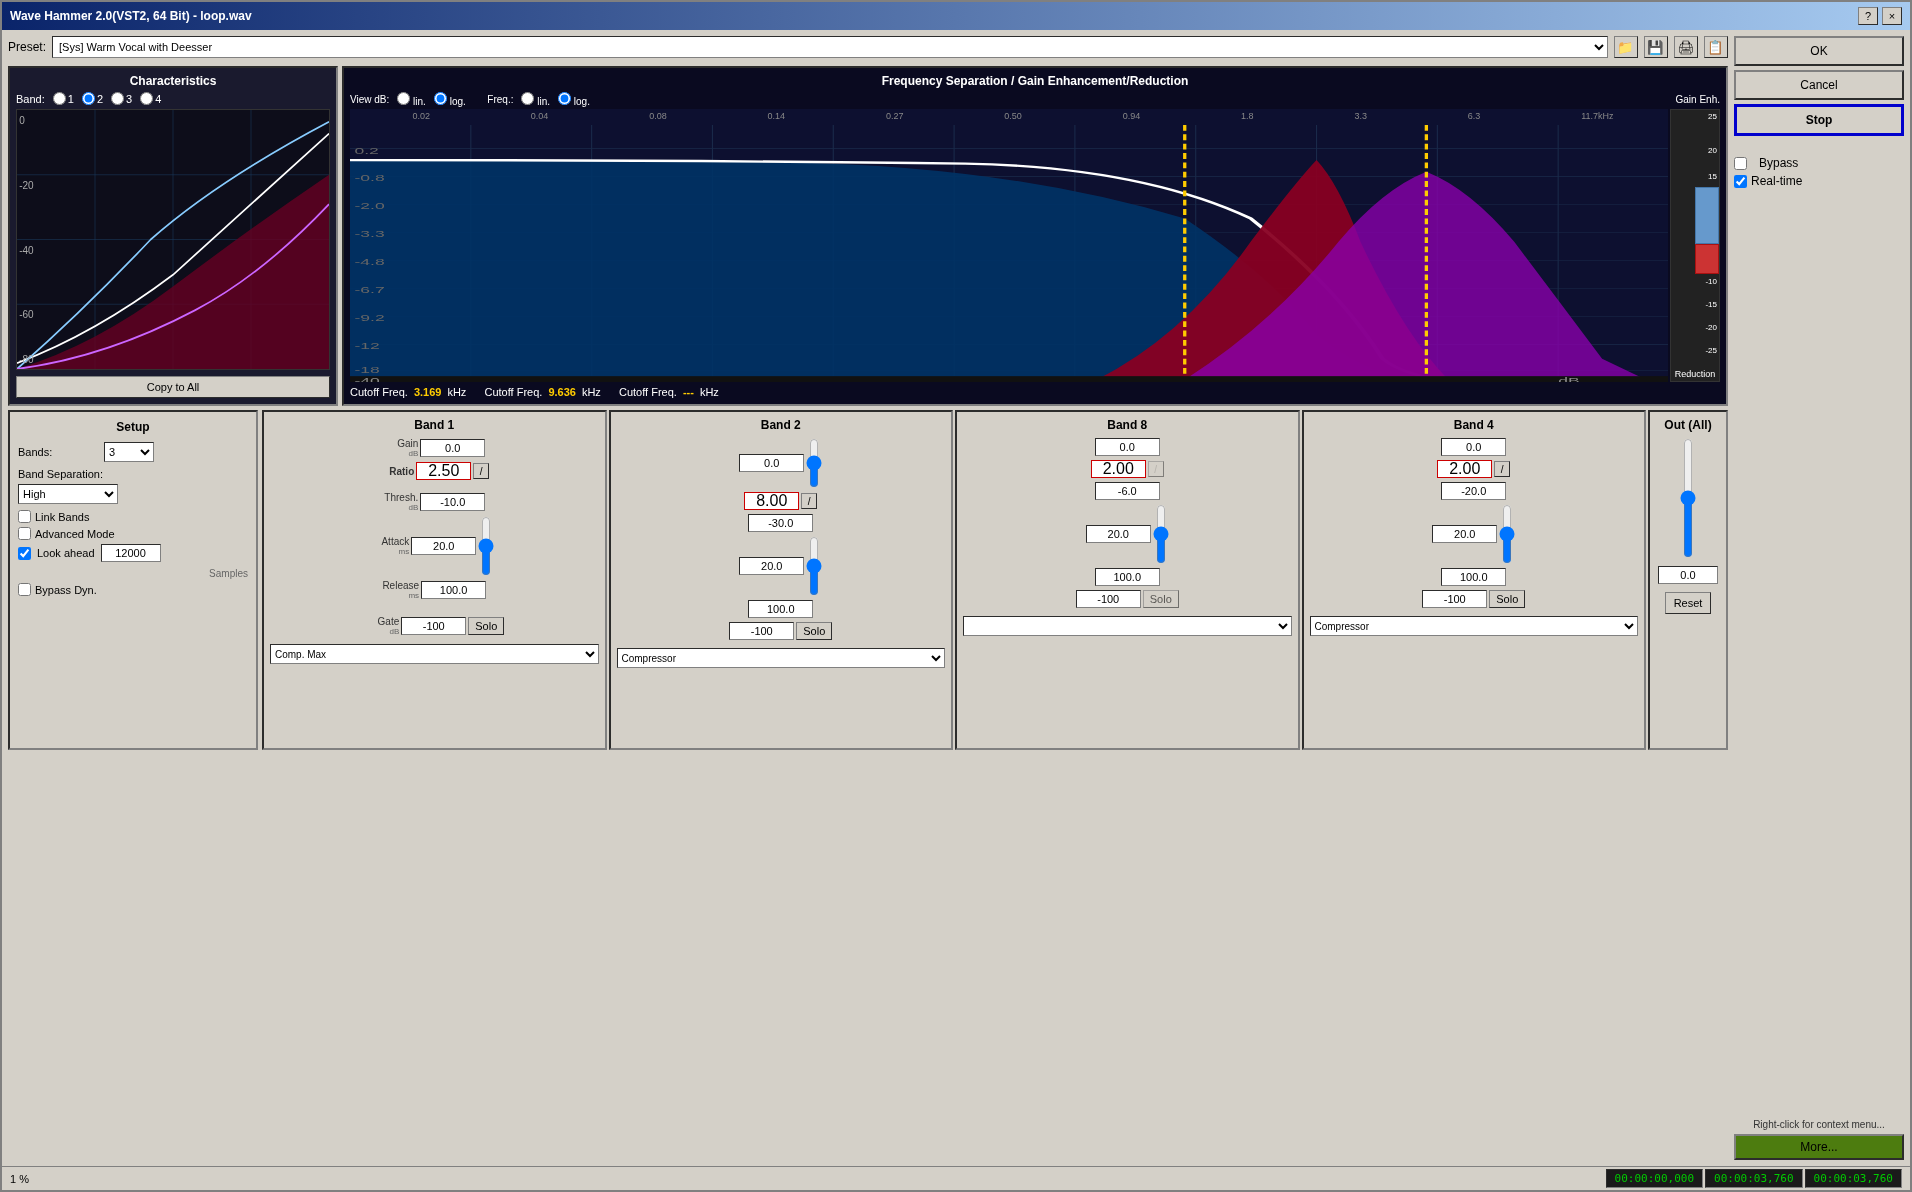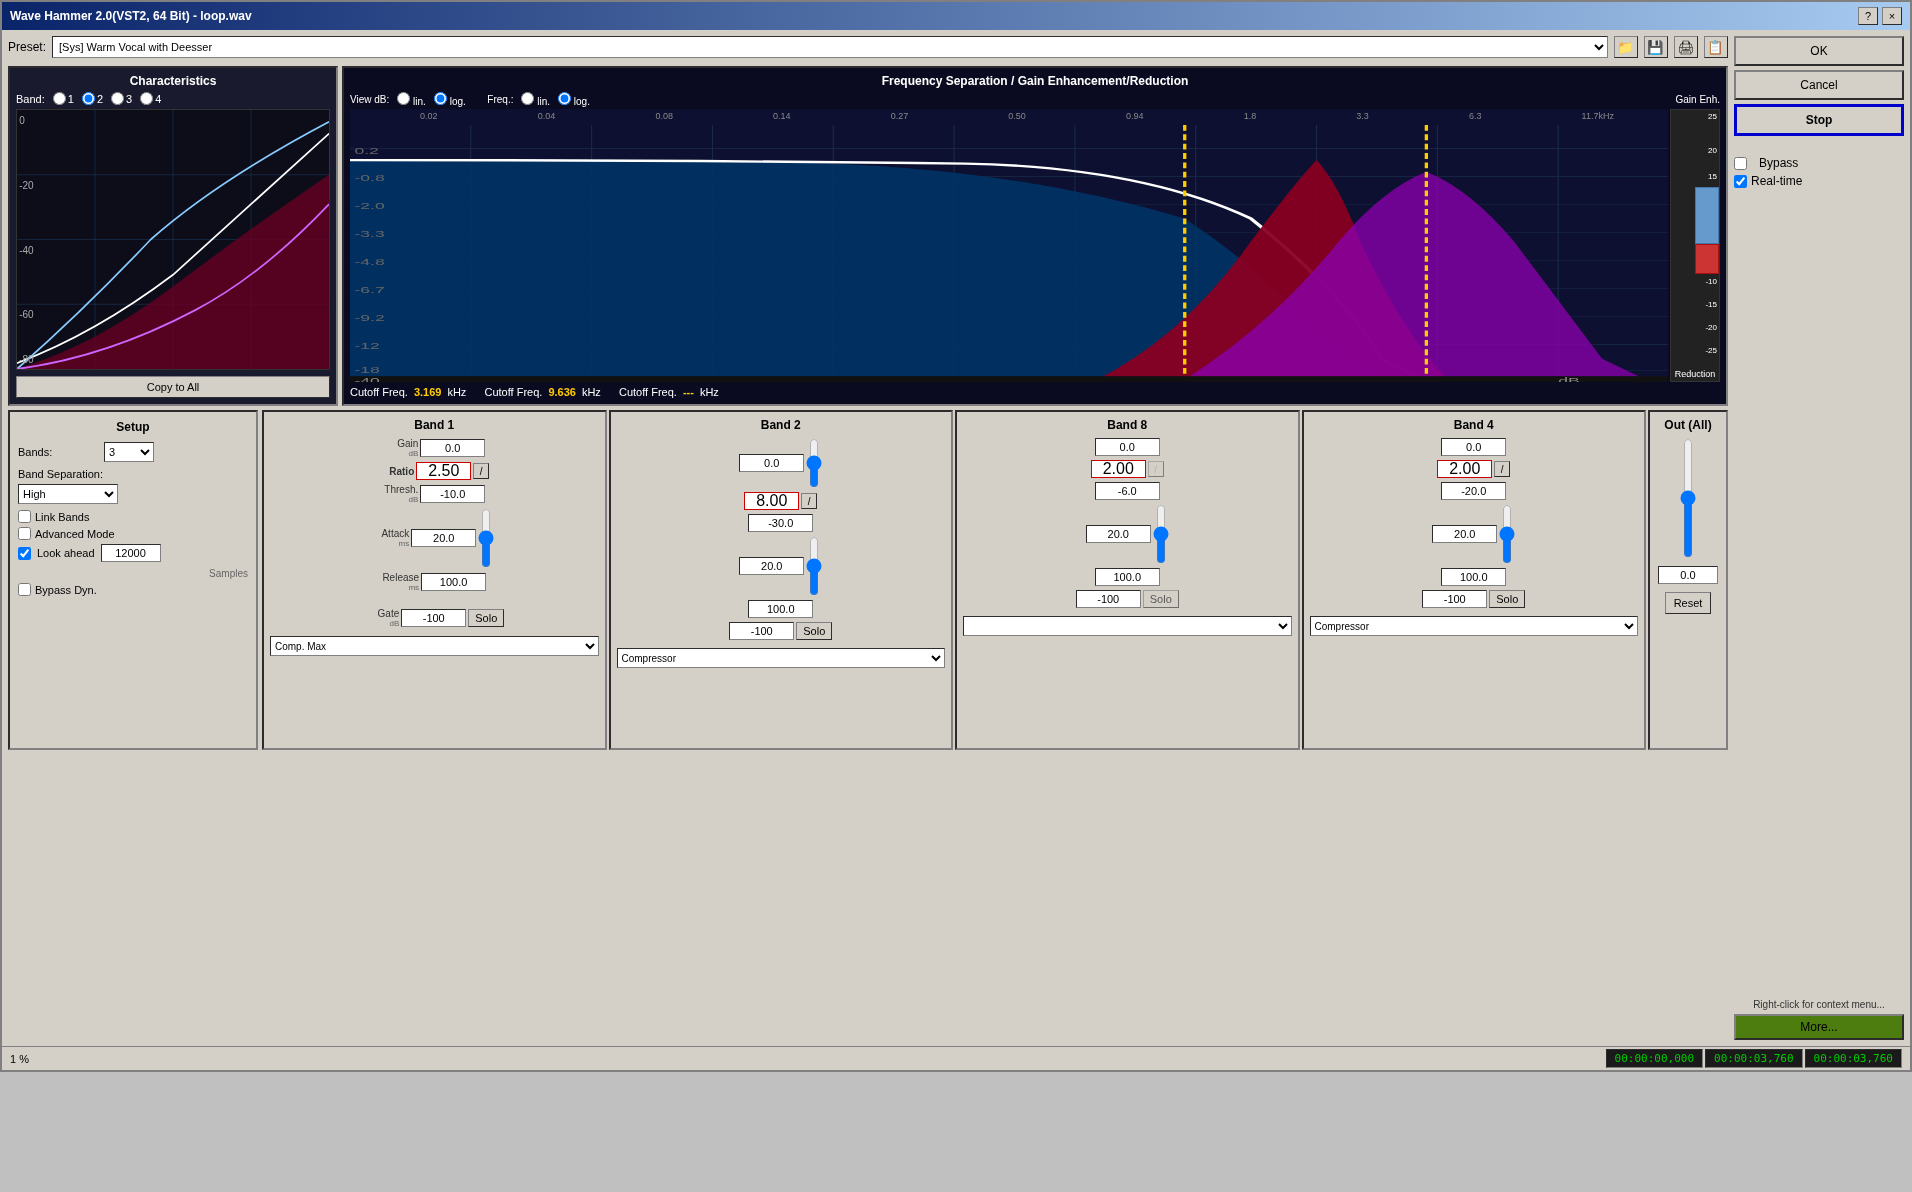--- a/index.html
+++ b/index.html
@@ -1,18 +1,18 @@
 <!DOCTYPE html>
 <html><head>
   <meta charset="utf-8">
   <style>
     * { box-sizing: border-box; margin: 0; padding: 0; }
     body { background: #c0c0c0; font-family: Arial, sans-serif; font-size: 11px; width: 1912px; height: 1192px; overflow: hidden; }
     
-    .window { background: #d4d0c8; border: 2px solid #808080; width: 1912px; height: 1072px; display: flex; flex-direction: column; }
+    .window { background: #d4d0c8; border: 2px solid #808080; width: 1912px; height: 1192px; display: flex; flex-direction: column; }
     
     .title-bar { background: linear-gradient(to right, #0a246a, #a6caf0); color: white; padding: 4px 8px; display: flex; justify-content: space-between; align-items: center; height: 28px; }
     .title-text { font-size: 12px; font-weight: bold; }
     .title-buttons { display: flex; gap: 4px; }
     .title-btn { background: #d4d0c8; border: 1px outset #808080; width: 20px; height: 18px; cursor: pointer; font-size: 11px; display: flex; align-items: center; justify-content: center; }
     
     .main-content { display: flex; flex: 1; padding: 6px; gap: 6px; }
     
     .left-panel { display: flex; flex-direction: column; flex: 1; gap: 4px; }
     
@@ -154,21 +154,21 @@
             <span>Freq.:</span>
             <label><input type="radio" name="freqscale" style=""> <span>lin.</span></label>
             <label><input type="radio" name="freqscale" checked="" style=""> <span>log.</span></label>
             <span style="flex:1"></span>
             <span>Gain Enh.</span>
           </div>
           <div style="display:flex; flex:1; gap:2px;">
 
             <div class="freq-graph" style="flex:1; position:relative;">
 
-              <div style="position:absolute; top:0; left:16px; right:0; display:flex; justify-content:space-around; padding:2px 4px;">
+              <div style="position:absolute; top:0; left:8px; right:0; display:flex; justify-content:space-around; padding:2px 4px;">
                 <span style="color:#888; font-size:9px;">0.02</span>
                 <span style="color:#888; font-size:9px;">0.04</span>
                 <span style="color:#888; font-size:9px;">0.08</span>
                 <span style="color:#888; font-size:9px;">0.14</span>
                 <span style="color:#888; font-size:9px;">0.27</span>
                 <span style="color:#888; font-size:9px;">0.50</span>
                 <span style="color:#888; font-size:9px;">0.94</span>
                 <span style="color:#888; font-size:9px;">1.8</span>
                 <span style="color:#888; font-size:9px;">3.3</span>
                 <span style="color:#888; font-size:9px;">6.3</span>
@@ -306,21 +306,21 @@
             <div class="band-header">Band 1</div>
 
             <div style="display:flex; align-items:center; gap:2px; margin-bottom:4px; width:100%; justify-content:center;">
               <div style="text-align:right; font-size:10px; color:#333; min-width:35px;">
                 <div>Gain</div>
                 <div style="font-size:8px; color:#666;">dB</div>
               </div>
               <input type="text" class="num-input-plain" value="0.0" style="">
             </div>
 
-            <div style="display:flex; align-items:center; gap:2px; margin-bottom:4px; width:100%; justify-content:center;">
+            <div style="display:flex; align-items:center; gap:2px; margin-bottom:12px; width:100%; justify-content:center;">
               <div style="text-align:right; font-size:10px; color:#333; min-width:35px; font-weight:bold;">Ratio</div>
               <input type="text" class="num-input" value="2.50" style="">
               <button class="slash-btn">/</button>
             </div>
 
             <div style="display:flex; align-items:center; gap:2px; margin-bottom:4px; width:100%; justify-content:center;">
               <div style="text-align:right; font-size:10px; color:#333; min-width:35px;">
                 <div>Thresh.</div>
                 <div style="font-size:8px; color:#666;">dB</div>
               </div>

